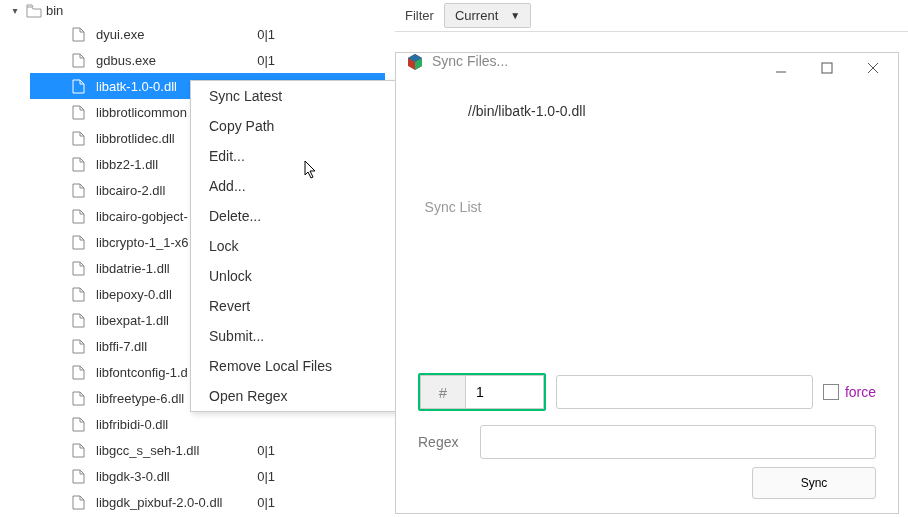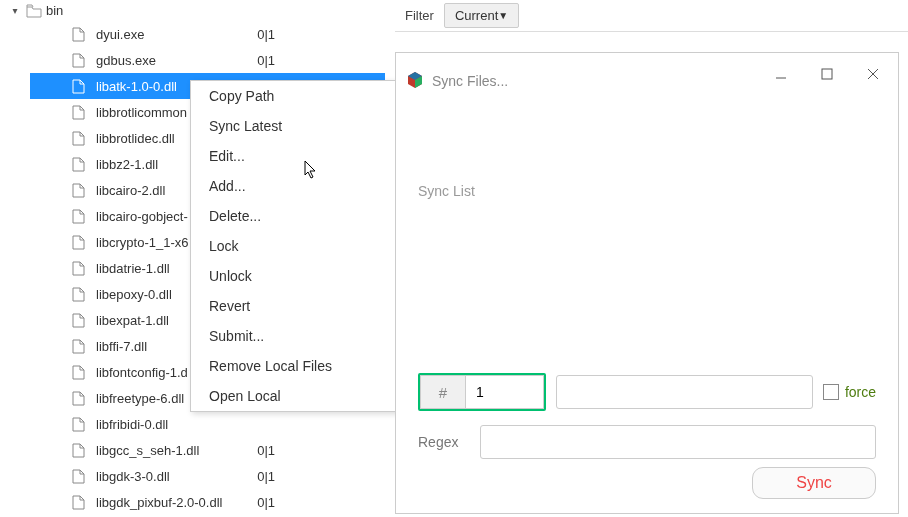--- a/index.html
+++ b/index.html
@@ -23,48 +23,48 @@
     
     .context-menu { position: absolute; left: 190px; top: 80px; width: 212px; background: #fff; border: 1px solid #ccc; box-shadow: 2px 2px 6px rgba(0,0,0,0.15); }
     .menu-item { padding: 7px 18px; font-size: 14px; cursor: default; }
     .menu-item.highlighted { background: #1e90ff; color: #fff; border: 2px solid #00c070; padding: 5px 16px; position: relative; margin-left: -4px; width: calc(100% + 8px); }
     .cursor { position: absolute; left: 304px; top: 160px; pointer-events: none; }
     .cursor svg { width: 16px; height: 20px; }
 
     
     .filter-bar { position: absolute; left: 395px; top: 0; right: 0; height: 32px; border-bottom: 1px solid #ddd; display: flex; align-items: center; padding: 0 10px; gap: 10px; }
     .filter-label { color: #444; }
-    .filter-select { background: #f0f0f0; border: 1px solid #ccc; border-radius: 2px; padding: 4px 10px; display: flex; align-items: center; }
+    .filter-select { background: #f0f0f0; border: 1px solid #ccc; border-radius: 2px; padding: 4px 10px; display: flex; align-items: center; gap: 12px; }
     .filter-select .tri { font-size: 10px; color: #333; }
     .filter-empty { flex: 1; }
 
     
     .dialog { position: absolute; left: 395px; top: 52px; width: 504px; height: 462px; background: #fff; border: 1px solid #ccc; }
-    .titlebar { display: flex; align-items: flex-end; height: 36px; padding: 0 2px 0 10px; }
+    .titlebar { display: flex; align-items: flex-start; height: 36px; padding: 0 2px 0 10px; }
     .dlg-icon { width: 18px; height: 18px; margin-right: 8px; }
     .dlg-title { color: #888; font-size: 14px; flex: 1; }
     .tb-btn { width: 46px; height: 30px; display: flex; align-items: center; justify-content: center; color: #666; font-size: 13px; }
     .tb-btn svg { width: 12px; height: 12px; }
     .dlg-body { padding: 10px 22px; }
     .path-row { display: flex; margin: 4px 0 18px 0; }
     .path-label-spacer { width: 50px; }
     .path-text { font-size: 14px; color: #333; }
-    .sync-list-row { display: flex; margin-top: 80px; }
+    .sync-list-row { display: flex; margin-top: 80px; text-align: center; }
     .sync-list-label { width: 70px; color: #999; font-size: 14px; }
     .bottom-controls { position: absolute; left: 22px; right: 22px; top: 320px; }
     .row { display: flex; align-items: center; gap: 10px; margin-bottom: 14px; }
     .combo-wrap { display: flex; border: 2px solid #00c070; border-radius: 2px; }
     .hash-btn { width: 46px; height: 34px; background: #f0f0f0; border: 1px solid #ccc; display: flex; align-items: center; justify-content: center; color: #888; font-size: 15px; }
     .num-input { width: 78px; height: 34px; border: 1px solid #ccc; border-left: none; padding: 0 10px; font-size: 14px; outline: none; }
     .text-input { flex: 1; height: 34px; border: 1px solid #ccc; border-radius: 3px; padding: 0 10px; font-size: 14px; outline: none; }
     .checkbox-wrap { display: flex; align-items: center; gap: 6px; }
     .chk { width: 16px; height: 16px; border: 1px solid #888; }
-    .chk-label { color: #4d7c0f; font-size: 14px; }
+    .chk-label { color: #a21caf; font-size: 14px; }
     .regex-row .regex-label { width: 52px; color: #777; font-size: 14px; }
-    .sync-btn { position: absolute; right: 22px; top: 414px; width: 124px; height: 32px; border: 1px solid #ccc; border-radius: 11px; background: #fafafa; color: #ef4444; display: flex; align-items: center; justify-content: center; font-size: 16px; }
+    .sync-btn { position: absolute; right: 22px; top: 414px; width: 124px; height: 32px; border: 1px solid #ccc; border-radius: 3px; background: #fafafa; color: #000000; display: flex; align-items: center; justify-content: center; font-size: 12px; }
   </style>
 </head>
 <body>
 
 <div class="tree">
   <div class="folder-row">
     <span class="disclosure">▾</span>
     <span class="folder-icon">
       <svg viewBox="0 0 16 14">
           <path d="M1 3 L6 3 L7 5 L15 5 L15 13 L1 13 Z M1 3 L1 1 L6 1 L7 3" fill="none" stroke="#999" stroke-width="1"></path>
@@ -242,31 +242,31 @@
           </svg>
         </span>
         <span class="file-name">libgdk_pixbuf-2.0-0.dll</span>
         <span class="file-status">0|1</span>
       </div>
     </div>
 </div>
 
 <div class="context-menu">
   <div id="menu-items">
+      <div class="menu-item">Sync Latest</div>
       <div class="menu-item">Copy Path</div>
-      <div class="menu-item">Sync Latest</div>
       <div class="menu-item">Edit...</div>
       <div class="menu-item">Add...</div>
       <div class="menu-item">Delete...</div>
       <div class="menu-item">Lock</div>
       <div class="menu-item">Unlock</div>
       <div class="menu-item">Revert</div>
       <div class="menu-item">Submit...</div>
       <div class="menu-item">Remove Local Files</div>
-      <div class="menu-item">Open Local</div>
+      <div class="menu-item">Open Regex</div>
     </div>
 </div>
 
 <div class="cursor">
   <svg viewBox="0 0 16 20">
       <path d="M1 1 L1 15 L4 12 L7 18 L9 17 L6 11 L11 11 Z" fill="#fff" stroke="#000" stroke-width="1"></path>
     </svg>
 </div>
 
 <div class="filter-bar">
@@ -301,20 +301,21 @@
     <div class="tb-btn">
         <svg viewBox="0 0 12 12">
           <line x1="1" y1="1" x2="11" y2="11" stroke="#555" stroke-width="1"></line>
           <line x1="11" y1="1" x2="1" y2="11" stroke="#555" stroke-width="1"></line>
         </svg>
       </div>
   </div>
   <div class="dlg-body">
     <div class="path-row">
       <div class="path-label-spacer"></div>
+      <div class="path-text">//bin/libatk-1.0-0.dll</div>
     </div>
     <div class="sync-list-row">
       <div class="sync-list-label">Sync List</div>
     </div>
   </div>
   <div class="bottom-controls">
     <div class="row">
       <div class="combo-wrap">
         <div class="hash-btn">#</div>
         <input class="num-input" value="1" style="">

